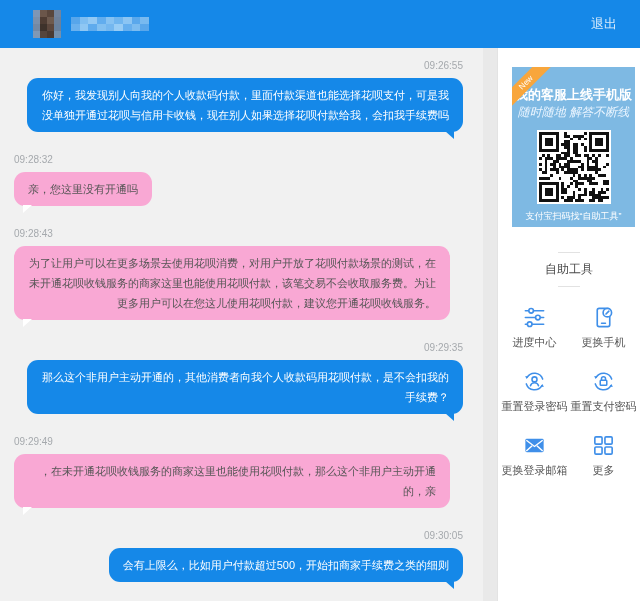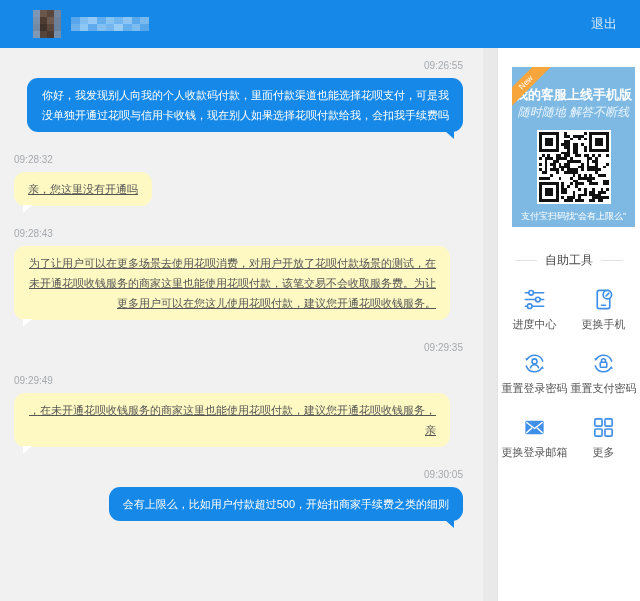--- a/index.html
+++ b/index.html
@@ -19,40 +19,40 @@
   .sidebar{width:142px;background:#fff;border-left:1px solid #E3E3E3;flex:none;}
 
   
   .msg .time{font-size:10px;color:#A5A9AD;margin:22px 0 7px;}
   .msg:first-child .time{margin-top:2px;}
   .msg.right .time{text-align:right;}
   .msg.right{text-align:right;}
   .bubble{position:relative;display:inline-block;box-sizing:border-box;max-width:436px;
           padding:7px 14px;border-radius:11px;font-size:11px;line-height:20px;text-align:right;
           word-break:break-all;}
-  .msg.left .bubble{background:#fef9c3;color:#555;text-decoration:underline;}
+  .msg.left .bubble{background:#f9a8d4;color:#555;}
   .msg.right .bubble{background:#1588E8;color:#FFFFFF;}
   .msg.left .bubble::after{content:"";position:absolute;left:9px;bottom:-7px;width:0;height:0;
           border-top:8px solid #FFFFFF;border-right:9px solid transparent;}
   .msg.right .bubble::after{content:"";position:absolute;right:9px;bottom:-7px;width:0;height:0;
           border-top:8px solid #1588E8;border-left:9px solid transparent;}
 
   
   .promo-card{margin:19px 0 0 14px;width:123px;height:160px;background:#7EB9E3;position:relative;
           overflow:hidden;text-align:center;}
   .ribbon{position:absolute;top:9px;left:-18px;width:64px;transform:rotate(-45deg);
           background:#F8A63C;color:#fff;font-size:8px;line-height:13px;text-align:center;}
   .promo-title{margin-top:19px;color:#fff;font-size:13px;font-weight:bold;white-space:nowrap;}
   .promo-sub{margin-top:0;color:#EAF5FF;font-size:12px;white-space:nowrap;font-style:italic;}
   .qr{width:70px;height:70px;background:#fff;padding:2px;margin:9px auto 0;}
   .qr-caption{margin-top:6px;color:#fff;font-size:9px;white-space:nowrap;}
 
   
   .tools-header{display:flex;align-items:center;justify-content:center;gap:8px;margin-top:25px;
-          color:#4A4A4A;font-size:12px;}
+          color:#4A4A4A;font-size:12px;flex-direction:column;}
   .tools-header .line{width:22px;height:1px;background:#E2E2E2;}
   .tools-grid{display:grid;grid-template-columns:1fr 1fr;margin-top:2px;padding:0 2px;text-align:center;}
   .tool{padding-top:16px;cursor:pointer;height:48px;box-sizing:content-box;}
   .tool svg{width:25px;height:25px;display:block;margin:0 auto;}
   .tool .label{margin-top:5px;font-size:11px;color:#555;white-space:nowrap;}
 </style>
 </head>
 <body>
 
 <div class="app">
@@ -109,24 +109,25 @@
       <div class="msg left">
         <div class="time">09:28:32</div>
         <div class="bubble">亲，您这里没有开通吗</div>
       </div>
       <div class="msg left">
         <div class="time">09:28:43</div>
         <div class="bubble">为了让用户可以在更多场景去使用花呗消费，对用户开放了花呗付款场景的测试，在未开通花呗收钱服务的商家这里也能使用花呗付款，该笔交易不会收取服务费。为让更多用户可以在您这儿使用花呗付款，建议您开通花呗收钱服务。</div>
       </div>
       <div class="msg right">
         <div class="time">09:29:35</div>
+        <div class="bubble">那么这个非用户主动开通的，其他消费者向我个人收款码用花呗付款，是不会扣我的手续费？</div>
       </div>
       <div class="msg left">
         <div class="time">09:29:49</div>
-        <div class="bubble">，在未开通花呗收钱服务的商家这里也能使用花呗付款，建议您开通花呗收钱服务，亲</div>
+        <div class="bubble">，在未开通花呗收钱服务的商家这里也能使用花呗付款，那么这个非用户主动开通的，亲</div>
       </div>
       <div class="msg right">
         <div class="time">09:30:05</div>
         <div class="bubble">会有上限么，比如用户付款超过500，开始扣商家手续费之类的细则</div>
       </div>
 
     </div>
 
     <div class="scroll-track"></div>
 
@@ -342,21 +343,21 @@
               <rect x="0" y="0" width="19.599999999999998" height="19.599999999999998" fill="#111"></rect>
               <rect x="2.8" y="2.8" width="14" height="14" fill="#fff"></rect>
               <rect x="5.6" y="5.6" width="8.399999999999999" height="8.399999999999999" fill="#111"></rect>
               <rect x="50.4" y="0" width="19.599999999999998" height="19.599999999999998" fill="#111"></rect>
               <rect x="53.199999999999996" y="2.8" width="14" height="14" fill="#fff"></rect>
               <rect x="56" y="5.6" width="8.399999999999999" height="8.399999999999999" fill="#111"></rect>
               <rect x="0" y="50.4" width="19.599999999999998" height="19.599999999999998" fill="#111"></rect>
               <rect x="2.8" y="53.199999999999996" width="14" height="14" fill="#fff"></rect>
               <rect x="5.6" y="56" width="8.399999999999999" height="8.399999999999999" fill="#111"></rect>
             </svg></div>
-        <div class="qr-caption">支付宝扫码找“会有上限么”</div>
+        <div class="qr-caption">支付宝扫码找“自助工具”</div>
       </div>
 
       <div class="tools-header">
         <div class="line"></div>
         <span>自助工具</span>
         <div class="line"></div>
       </div>
 
       <div class="tools-grid">
 

